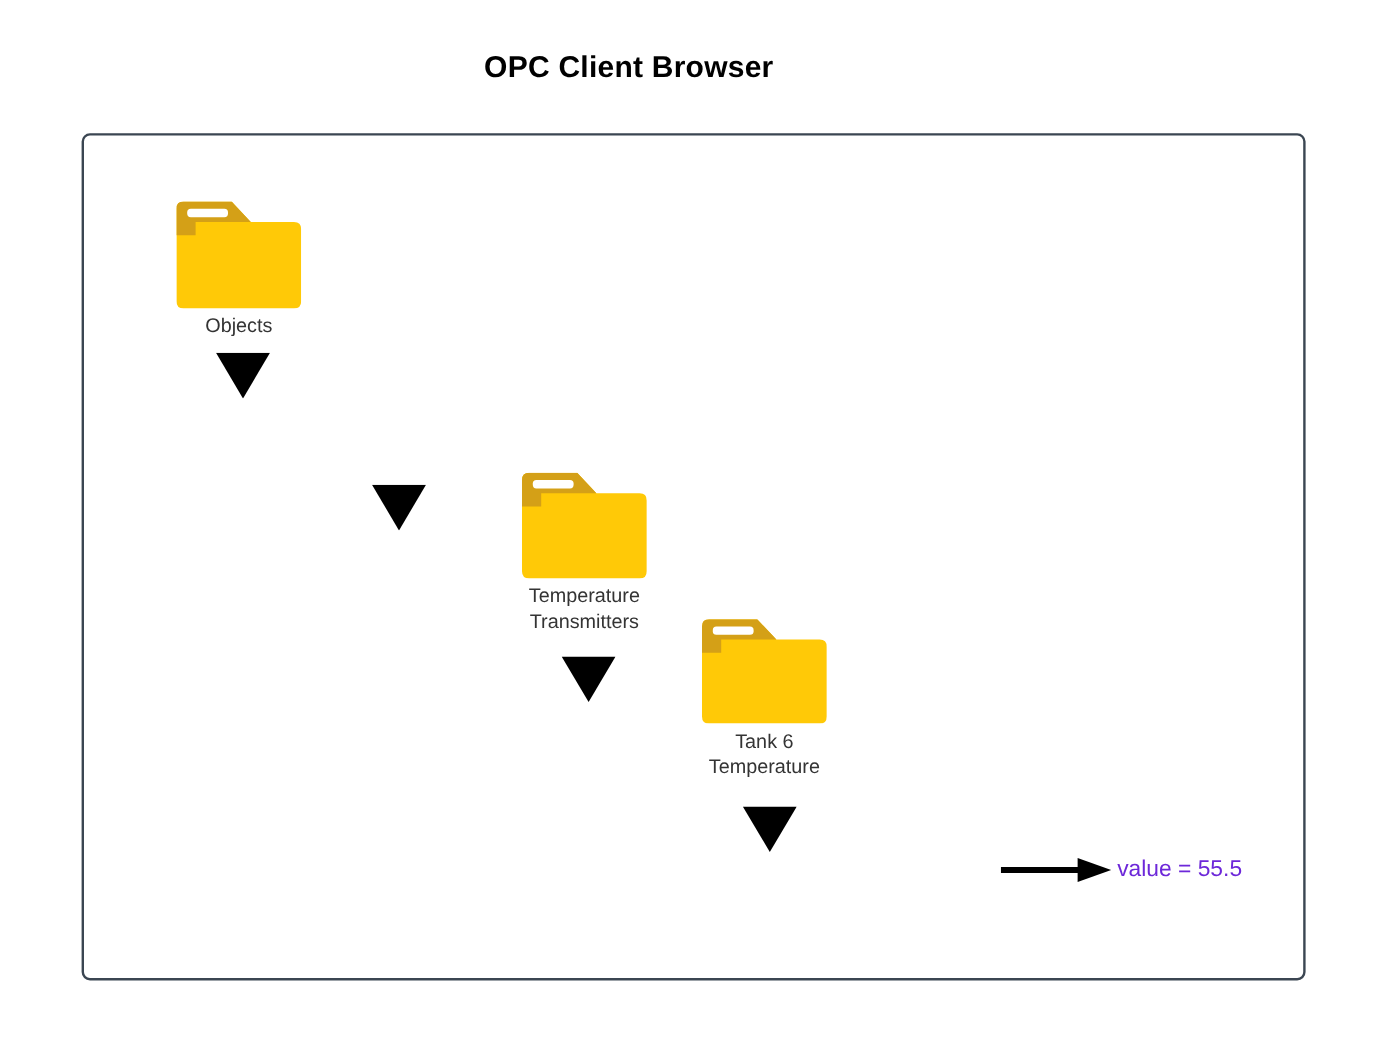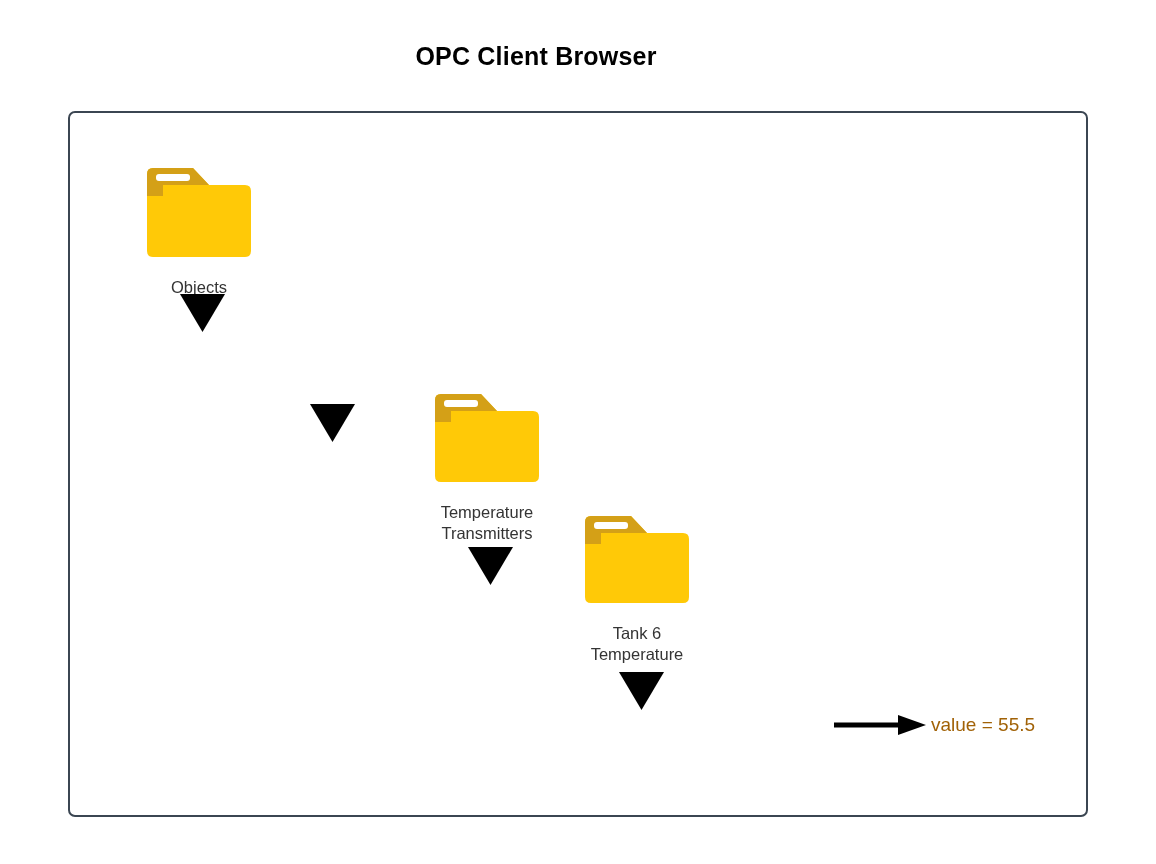--- a/index.html
+++ b/index.html
@@ -19,21 +19,20 @@
   #page-title {
     position: absolute;
     left: 0;
     top: 42px;
     width: 1048px;
     text-align: center;
     font-size: 25px;
     font-weight: bold;
     color: #000000;
     letter-spacing: 0.2px;
-    padding-left: 12px;
   }
 
   #diagram-container {
     position: absolute;
     left: 68px;
     top: 111px;
     width: 1020px;
     height: 706px;
     border: 2px solid #3b4652;
     border-radius: 7px;
@@ -45,39 +44,39 @@
   .node {
     position: absolute;
     display: flex;
     flex-direction: column;
     align-items: center;
   }
   .folder-icon {
     display: block;
   }
   .node-label {
-    margin-top: 16px;
+    margin-top: 0;
     font-size: 16.5px;
     line-height: 21px;
     color: #343434;
     text-align: center;
     white-space: pre-line;
   }
 
   
   .arrow-down {
     position: absolute;
   }
   .arrow-right {
     position: absolute;
   }
   .value-label {
     position: absolute;
     font-size: 19px;
-    color: #a16207;
+    color: #6d28d9;
     white-space: nowrap;
   }
 </style>
 </head>
 <body>
 
 <div id="page-title">OPC Client Browser</div>
 
 <div id="diagram-container">
 

